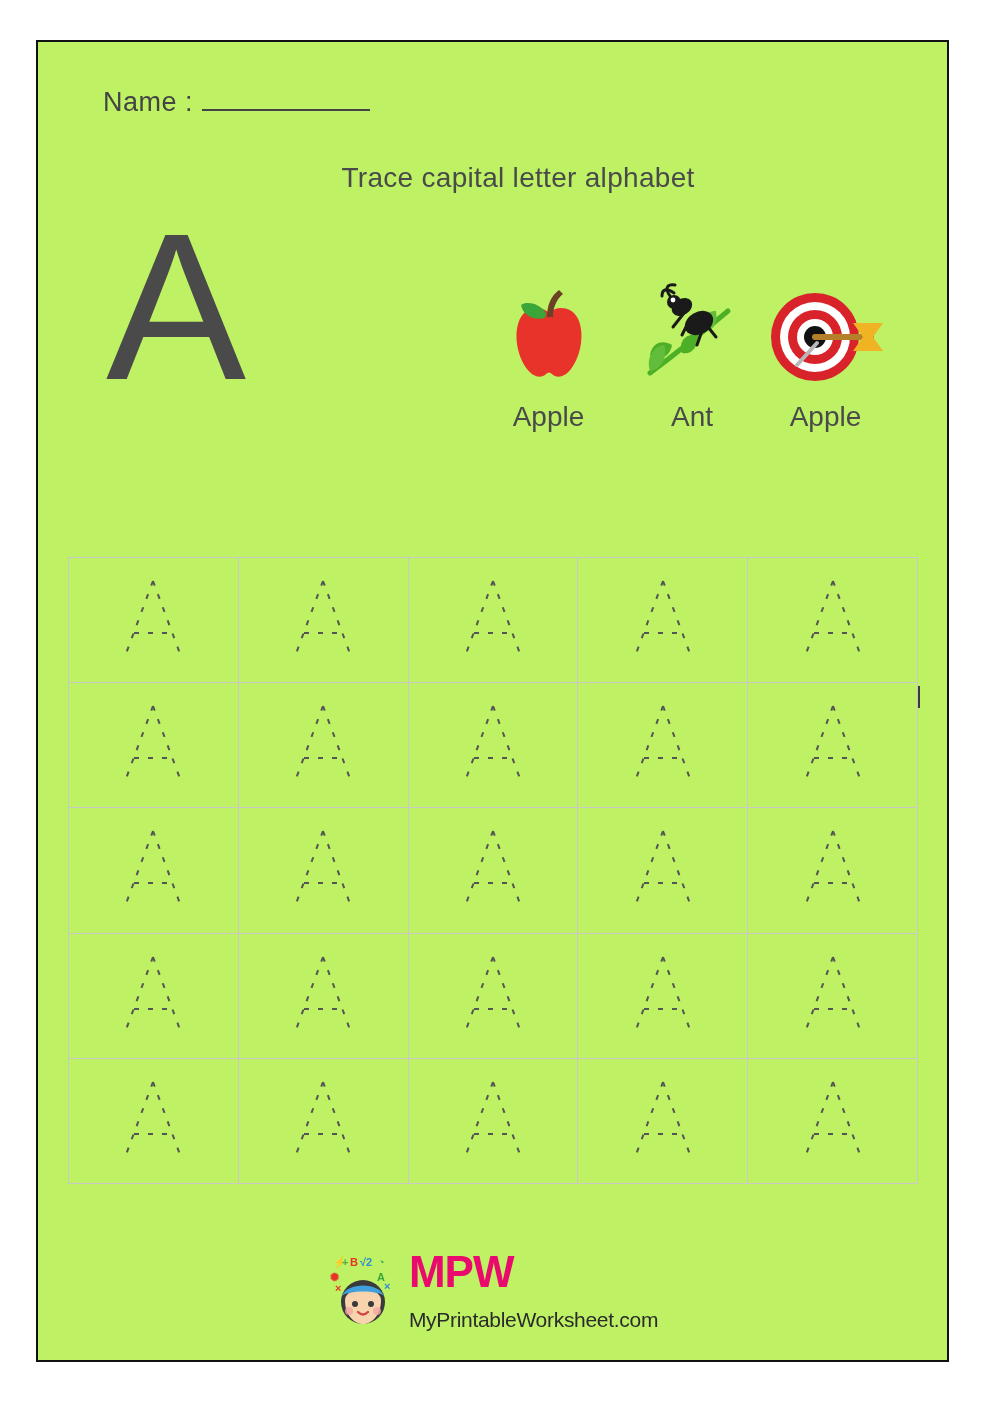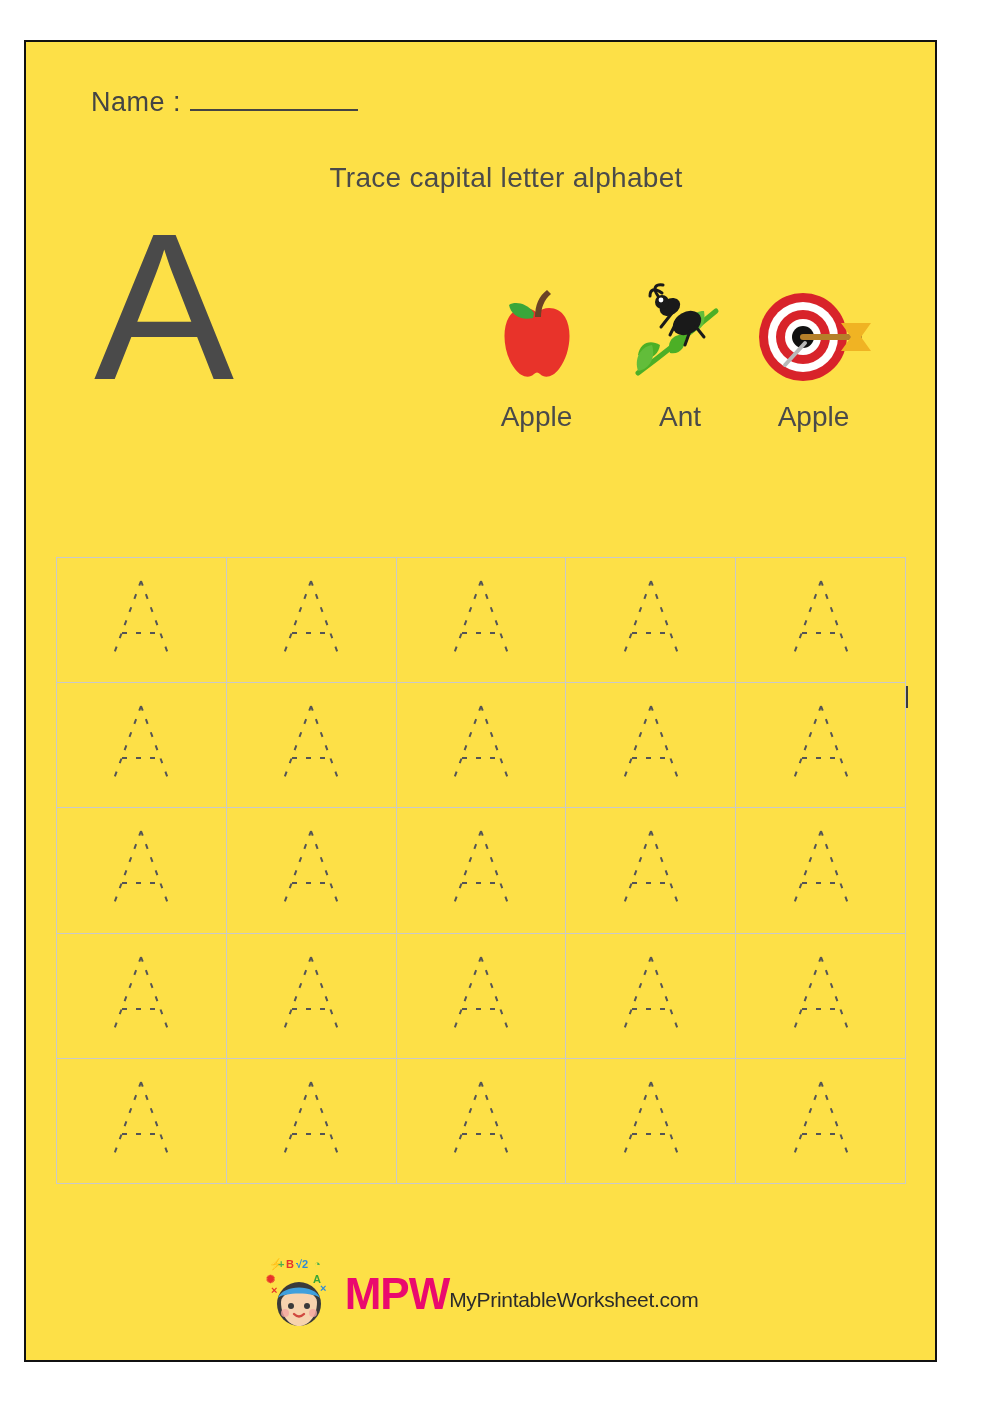--- a/index.html
+++ b/index.html
@@ -8,27 +8,27 @@
     background: #ffffff;
   }
   body {
     width: 992px;
     height: 1403px;
     font-family: "Liberation Sans", sans-serif;
     overflow: hidden;
   }
   .page {
     position: absolute;
-    left: 24px;
+    left: 36px;
     top: 40px;
     width: 913px;
     height: 1322px;
     border: 2px solid #111111;
     box-sizing: border-box;
-    background: #fde047;
+    background: #bef264;
   }
 
   
   .name-row {
     position: absolute;
     left: 65px;
     top: 45px;
     display: flex;
     align-items: baseline;
   }
@@ -143,21 +143,21 @@
   .footer {
     position: absolute;
     left: 0;
     right: 0;
     bottom: 28px;
     display: flex;
     align-items: center;
     justify-content: center;
   }
   .logo-mark { margin-right: 6px; }
-  .logo-text { display: flex; flex-direction: row; align-items: flex-start; text-align: right; }
+  .logo-text { display: flex; flex-direction: column; align-items: flex-start; text-align: right; }
   .logo-mpw {
     font-size: 44px;
     font-weight: bold;
     color: #ea0a6e;
     line-height: 0.95;
     letter-spacing: -1px;
   }
   .logo-site {
     font-size: 21px;
     color: #2b2b2b;

